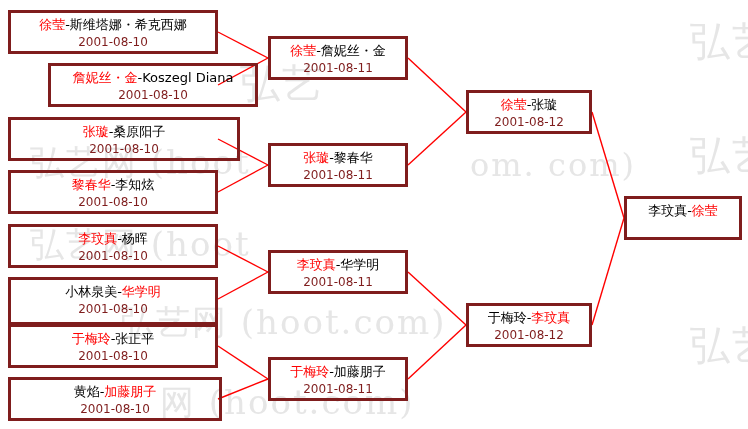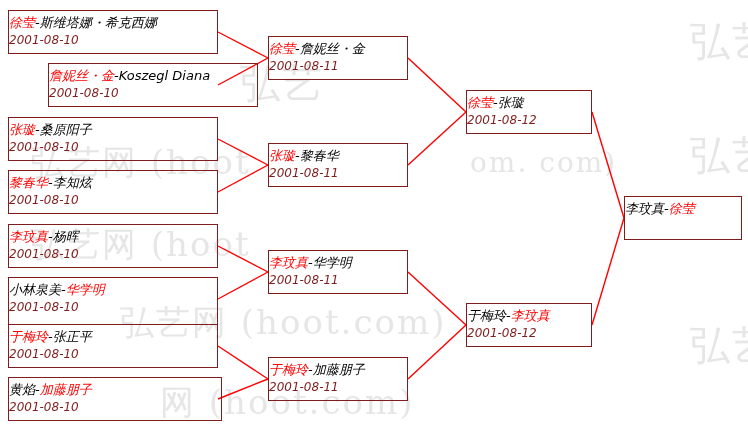--- a/index.html
+++ b/index.html
@@ -35,26 +35,26 @@
     letter-spacing: 2px;
   }
   .lines-layer {
     position: absolute;
     left: 0; top: 0;
     z-index: 1;
   }
   .match {
     position: absolute;
     box-sizing: border-box;
-    border: 1px solid #7f1d1d;
+    border: 3px solid #7f1d1d;
     background: transparent;
+    text-align: center;
     z-index: 2;
     line-height: 1.35;
     padding-top: 3px;
-    font-style: italic;
   }
   .match .players {
     font-size: 13px;
     white-space: nowrap;
   }
   .match .date {
     font-size: 12px;
     color: #7f1d1d;
     white-space: nowrap;
   }
@@ -65,21 +65,21 @@
 </head>
 <body>
 
 <div id="bracket-root">
 
   <div class="watermark-layer">
       <div class="wm" style="left: 690px; top: 14px; font-size: 40px;">弘艺</div>
       <div class="wm" style="left: 690px; top: 128px; font-size: 40px;">弘艺</div>
       <div class="wm" style="left: 690px; top: 318px; font-size: 40px;">弘艺</div>
       <div class="wm" style="left: 240px; top: 56px; font-size: 40px;">弘艺</div>
-      <div class="wm" style="left: 470px; top: 146px; font-size: 28px;">om. com)</div>
+      <div class="wm" style="left: 470px; top: 146px; font-size: 32px;">om. com)</div>
       <div class="wm" style="left: 30px; top: 140px; font-size: 34px;">弘艺网 (hoot</div>
       <div class="wm" style="left: 30px; top: 222px; font-size: 34px;">弘艺网 (hoot</div>
       <div class="wm" style="left: 120px; top: 300px; font-size: 34px;">弘艺网 (hoot.com)</div>
       <div class="wm" style="left: 160px; top: 380px; font-size: 34px;">网 (hoot.com)</div>
     </div>
 
   <svg class="lines-layer" width="748" height="429">
     <g stroke="#ff0000" stroke-width="1.4" fill="none">
 
       <path d="M218,32 L268,58"></path>
@@ -103,21 +103,21 @@
 
   <div id="matches">
       <div class="match" style="left: 8px; top: 10px; width: 210px; height: 44px;">
         <div class="players"><span class="w">徐莹</span><span class="sep">-</span><span class="l">斯维塔娜・希克西娜</span></div>
         <div class="date">2001-08-10</div>
       </div>
       <div class="match" style="left: 8px; top: 63px; width: 210px; height: 44px; margin-left: 40px;">
         <div class="players"><span class="w">詹妮丝・金</span><span class="sep">-</span><span class="l">Koszegl Diana</span></div>
         <div class="date">2001-08-10</div>
       </div>
-      <div class="match" style="left: 8px; top: 117px; width: 210px; height: 44px;">
+      <div class="match" style="left: 8px; top: 117px; width: 232px; height: 44px;">
         <div class="players"><span class="w">张璇</span><span class="sep">-</span><span class="l">桑原阳子</span></div>
         <div class="date">2001-08-10</div>
       </div>
       <div class="match" style="left: 8px; top: 170px; width: 210px; height: 44px;">
         <div class="players"><span class="w">黎春华</span><span class="sep">-</span><span class="l">李知炫</span></div>
         <div class="date">2001-08-10</div>
       </div>
       <div class="match" style="left: 8px; top: 224px; width: 210px; height: 44px;">
         <div class="players"><span class="w">李玟真</span><span class="sep">-</span><span class="l">杨晖</span></div>
         <div class="date">2001-08-10</div>

